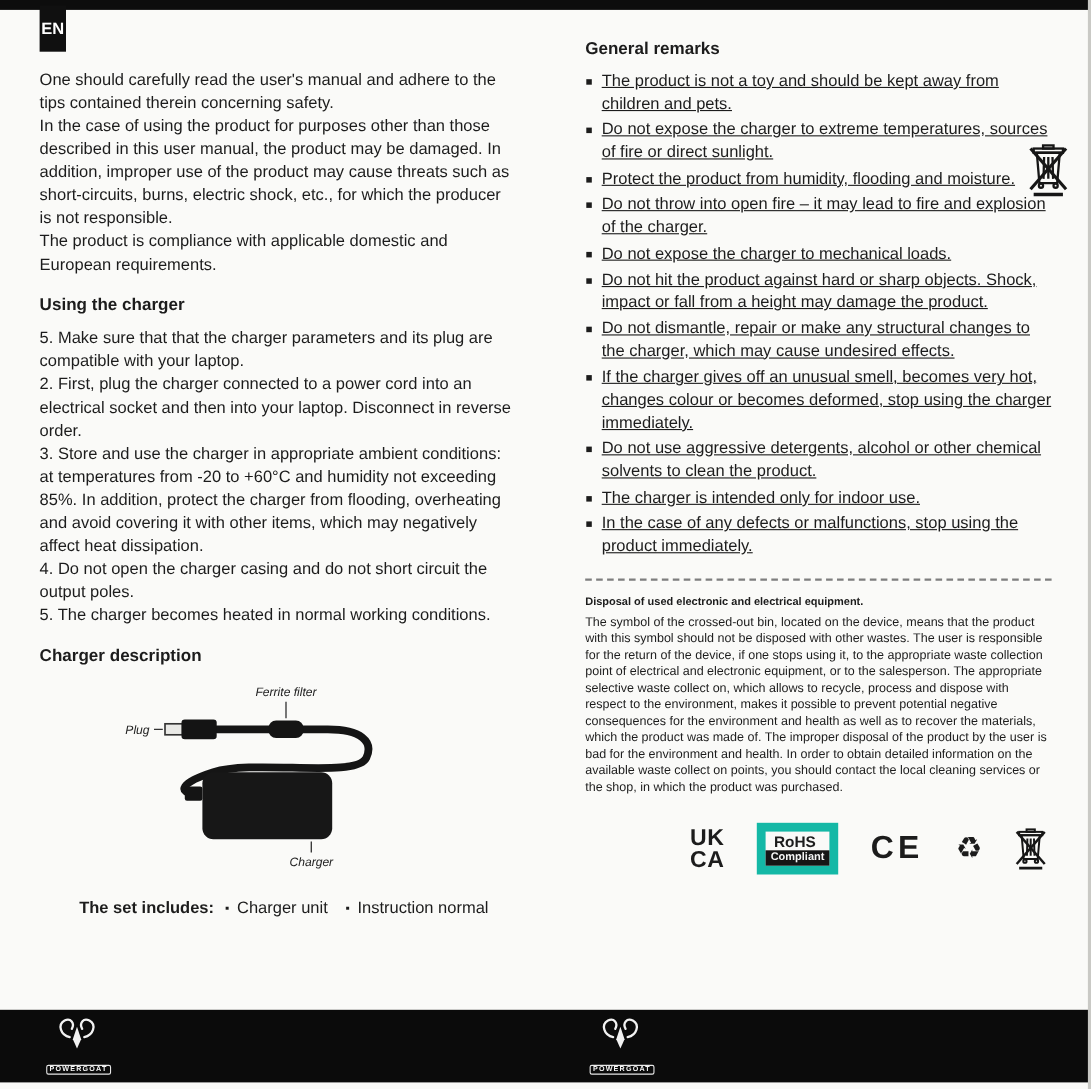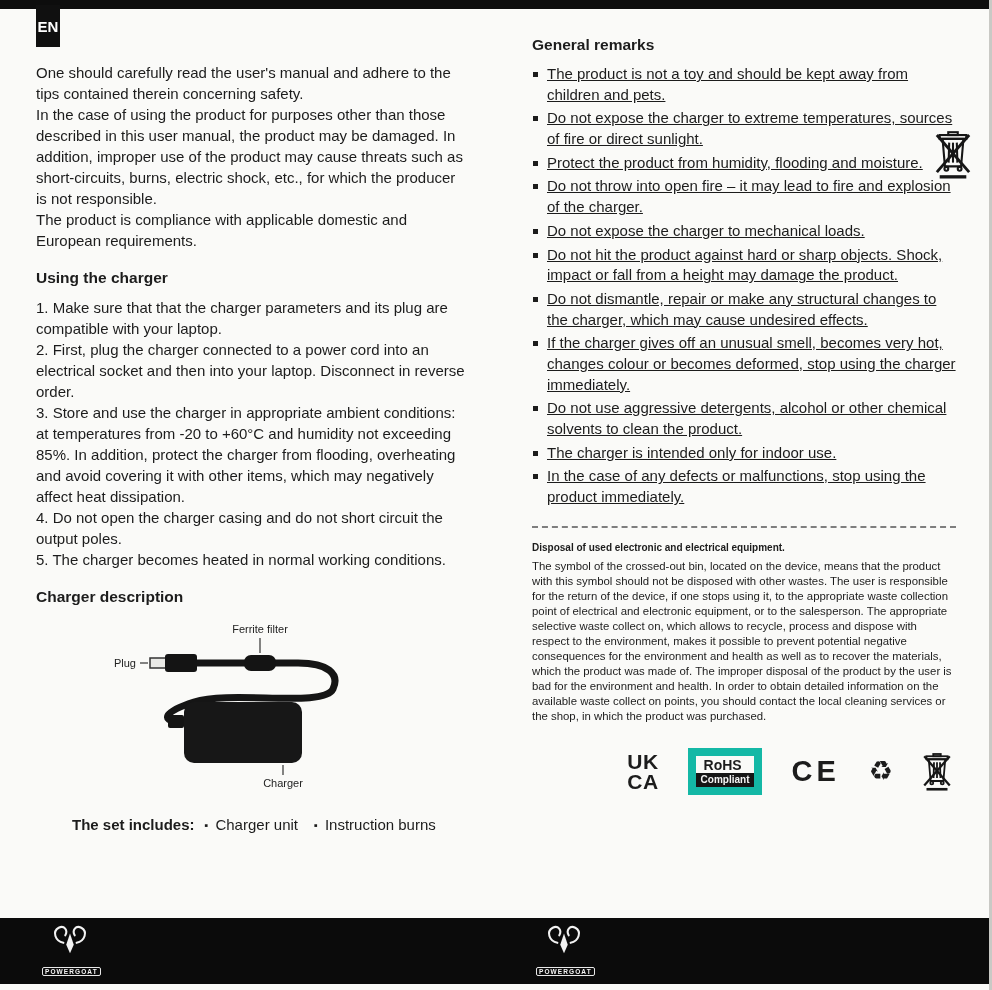--- a/index.html
+++ b/index.html
@@ -28,21 +28,21 @@
   h3 { font-size:10px; font-weight:bold; margin:0 0 6px; }
 
   .body { font-size:15px; line-height:1.4; margin:0; }
   .pre  { white-space:pre-line; }
   .step { margin:0; }
 
   ul.bullets { list-style:none; margin:0; padding:0;text-decoration:underline; }
   .bullets li { position:relative; padding-left:15px; margin-bottom:3px; font-size:15px; line-height:1.38; }
   .bullets li::before { content:""; position:absolute; left:1px; top:8px; width:5px; height:5px; background:#1c1c1c; }
 
-  .diagram { margin:6px 0 2px; }
+  .diagram { margin:6px 0 2px;font-style:italic; }
   .dlabel { font-size:11px; fill:#222; font-family:"Liberation Sans", sans-serif; }
 
   .set-row { margin-top:18px; font-size:15px; }
   .set-label { font-weight:bold; margin-right:10px;margin-left:36px; }
   .inc-item { margin-right:16px; }
   .inc-item::before { content:"▪"; margin-right:7px; font-size:11px; vertical-align:1px; }
 
   .divider { border-top:2px dashed #7e7e7e; margin:18px 0 14px; }
   .fine { font-size:11.4px; line-height:1.32; margin:0; }
 
@@ -92,21 +92,21 @@
 
   <div class="col col-left">
 
     <p class="body pre">One should carefully read the user's manual and adhere to the tips contained therein concerning safety.
 In the case of using the product for purposes other than those described in this user manual, the product may be damaged. In addition, improper use of the product may cause threats such as short-circuits, burns, electric shock, etc., for which the producer is not responsible.
 The product is compliance with applicable domestic and European requirements.</p>
 
     <h2>Using the charger</h2>
     <div class="steps">
 
-    <p class="body step">1. Make sure that that the charger parameters and its plug are compatible with your laptop.</p>
+    <p class="body step">5. Make sure that that the charger parameters and its plug are compatible with your laptop.</p>
         <p class="body step">2. First, plug the charger connected to a power cord into an electrical socket and then into your laptop. Disconnect in reverse order.</p>
         <p class="body step">3. Store and use the charger in appropriate ambient conditions: at temperatures from -20 to +60°C and humidity not exceeding 85%. In addition, protect the charger from flooding, overheating and avoid covering it with other items, which may negatively affect heat dissipation.</p>
         <p class="body step">4. Do not open the charger casing and do not short circuit the output poles.</p>
         <p class="body step">5. The charger becomes heated in normal working conditions.</p>
       </div>
 
     <h2>Charger description</h2>
 
     <div class="diagram">
       <svg viewBox="0 0 440 178" width="440" height="178">
@@ -125,21 +125,21 @@
         <line x1="104" y1="47" x2="112" y2="47" stroke="#333" stroke-width="1.2"></line>
         <line x1="247" y1="149" x2="247" y2="159" stroke="#333" stroke-width="1.2"></line>
 
         <text x="224" y="17" text-anchor="middle" class="dlabel">Ferrite filter</text>
         <text x="100" y="51" text-anchor="end" class="dlabel">Plug</text>
         <text x="247" y="171" text-anchor="middle" class="dlabel">Charger</text>
       </svg>
     </div>
 
     <div class="set-row">
-      <span class="set-label">The set includes:</span><span class="set-items"><span class="inc-item">Charger unit</span><span class="inc-item">Instruction burns</span></span>
+      <span class="set-label">The set includes:</span><span class="set-items"><span class="inc-item">Charger unit</span><span class="inc-item">Instruction normal</span></span>
     </div>
 
   </div>
 
   <div class="col col-right">
 
     <h2 class="first">General remarks</h2>
 
     <ul class="bullets">
 

